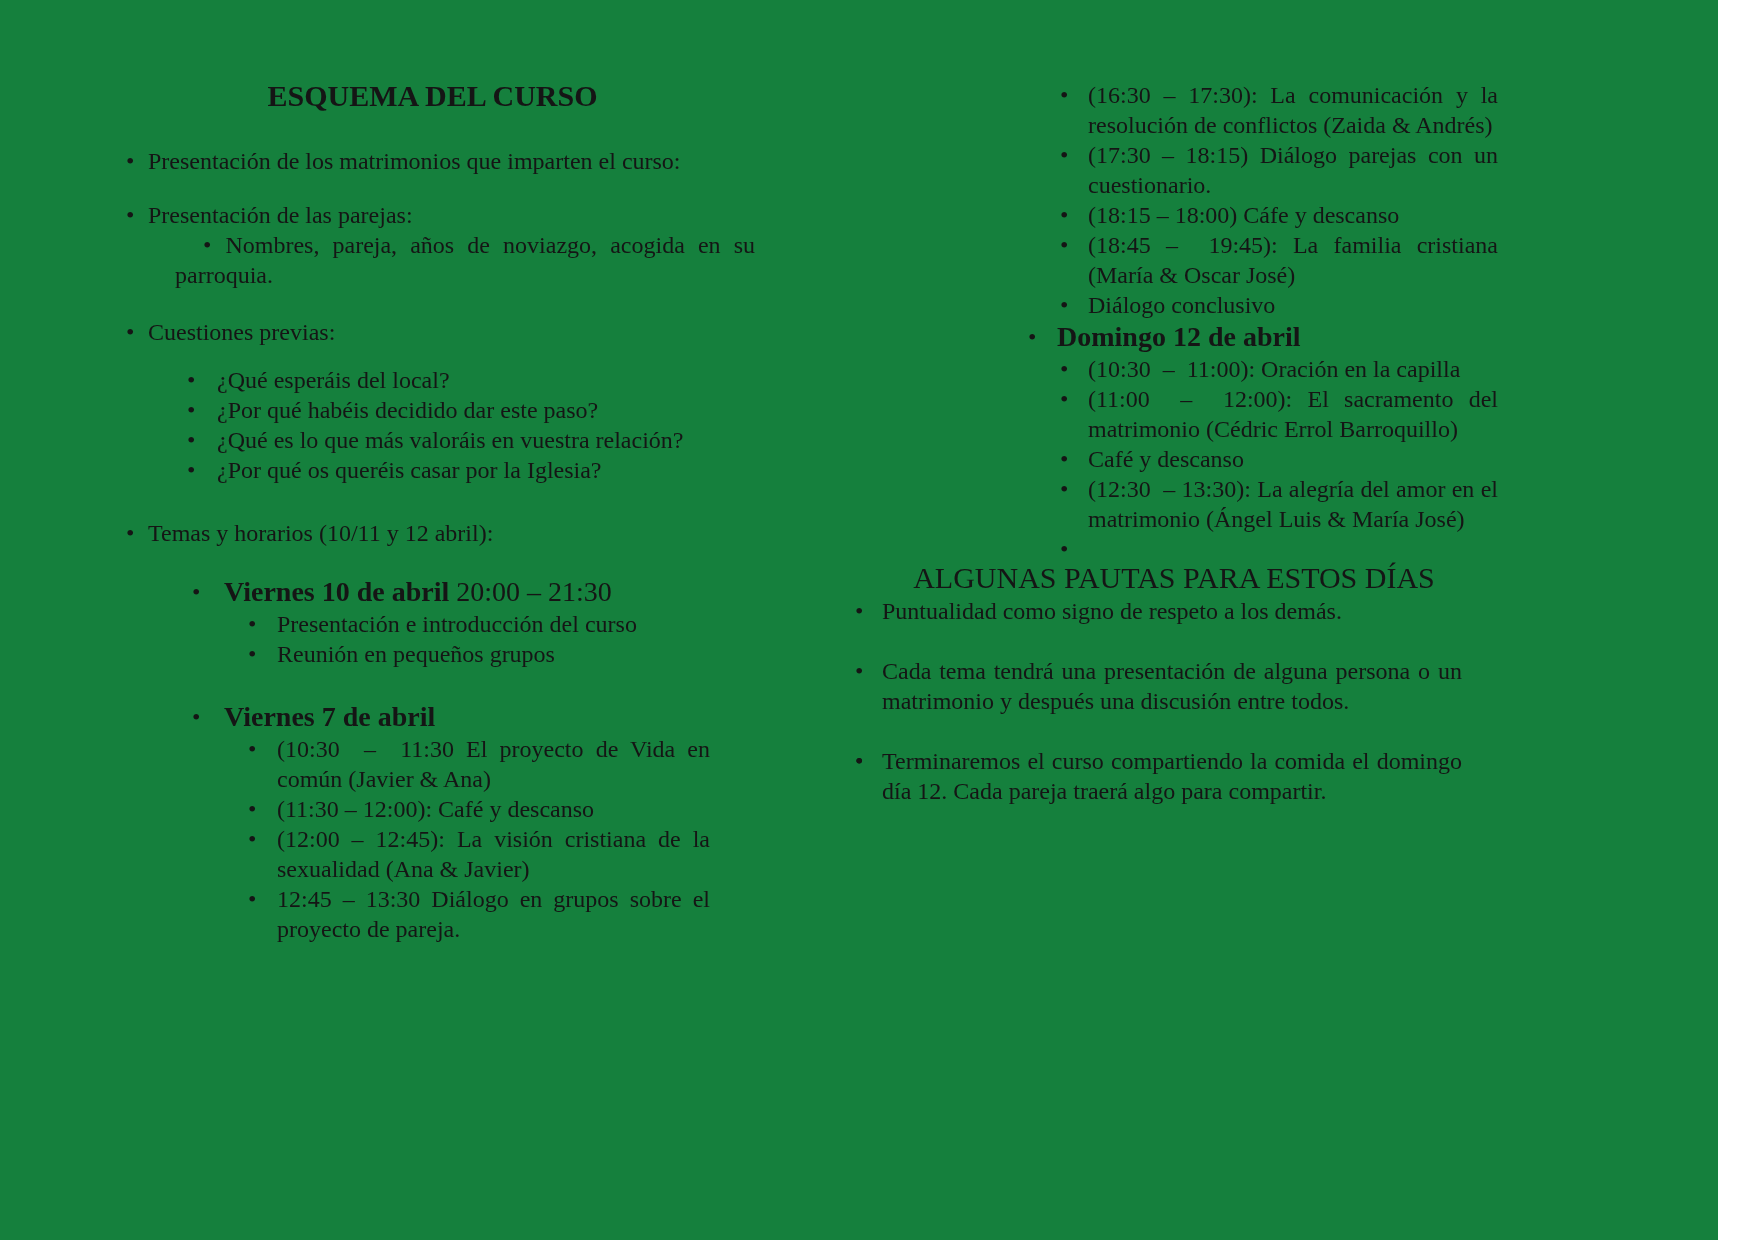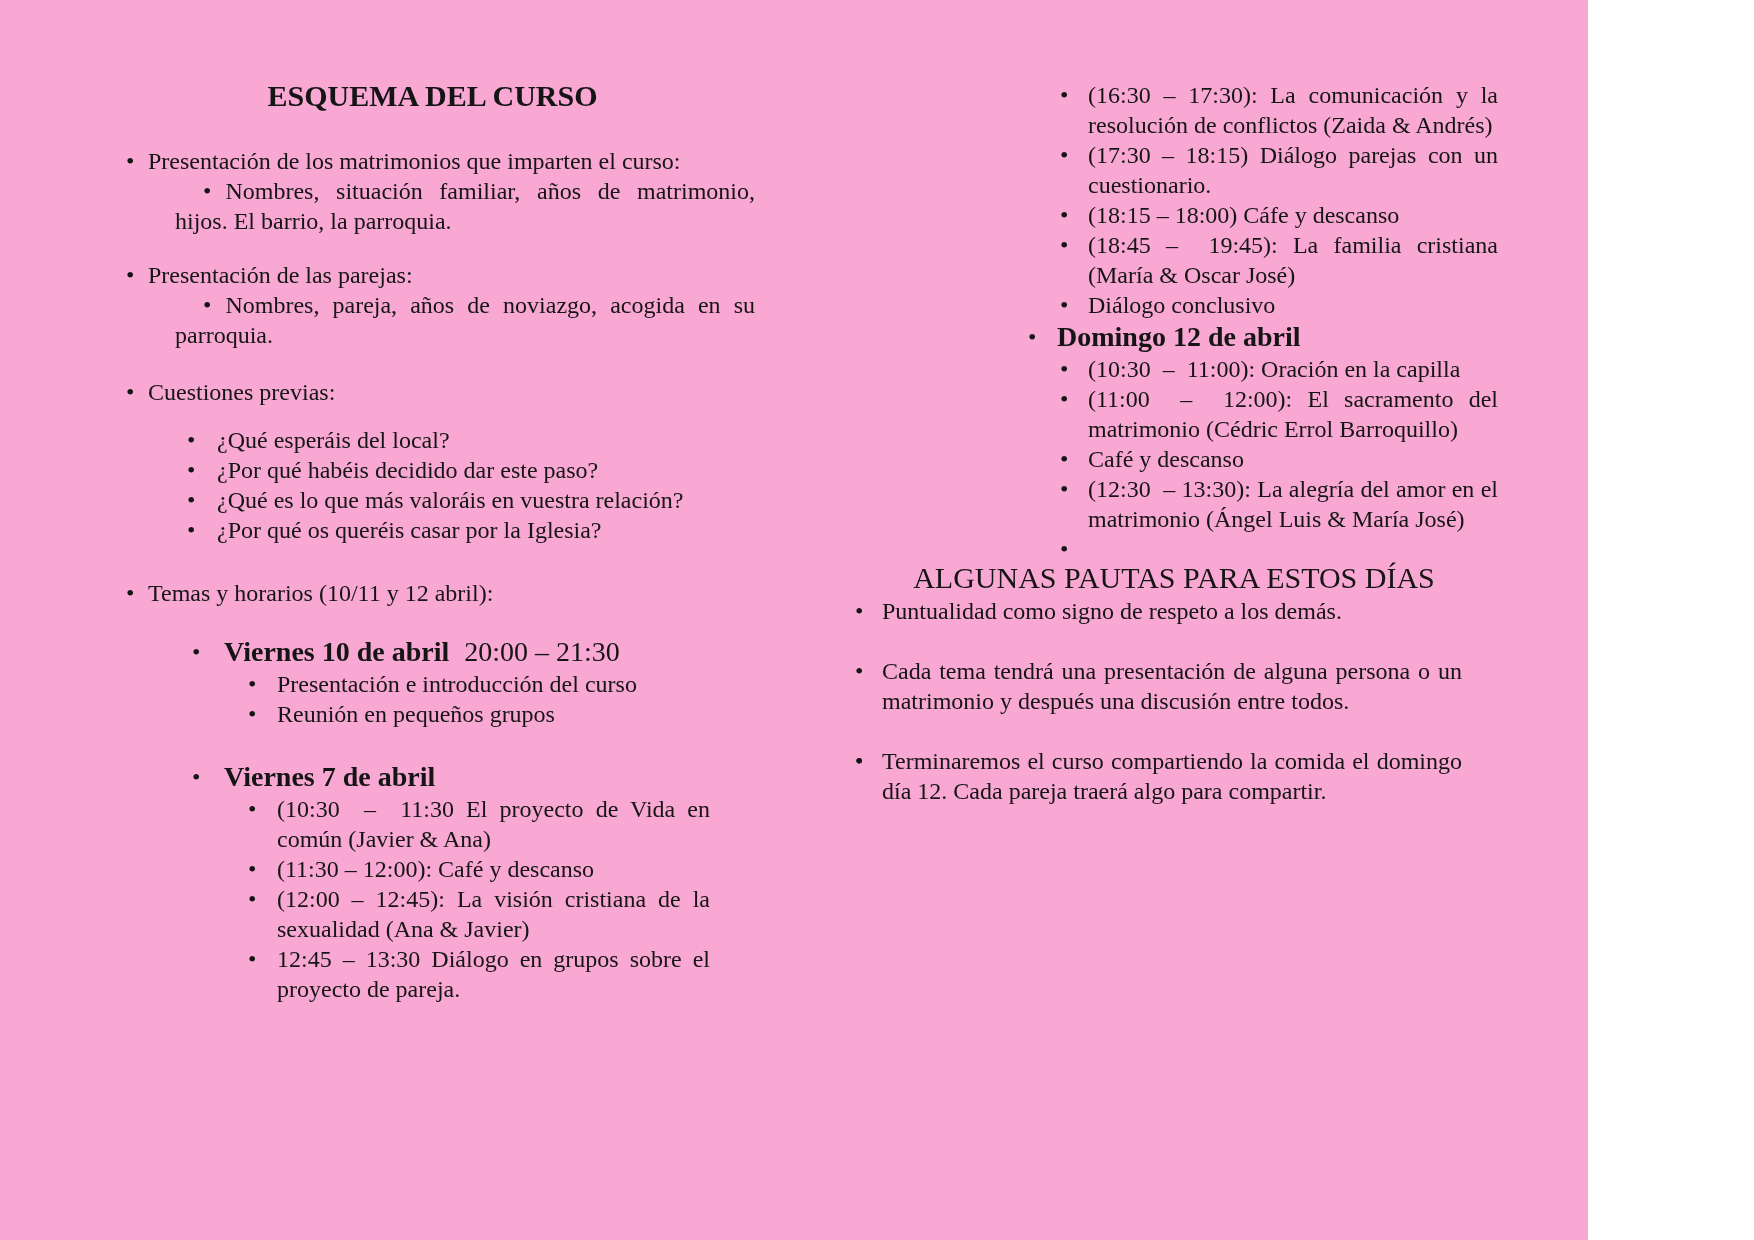--- a/index.html
+++ b/index.html
@@ -2,23 +2,23 @@
 <html><head>
 <meta charset="utf-8">
 <style>
   html, body {
     margin: 0;
     padding: 0;
     background: #ffffff;
   }
   .page {
     position: relative;
-    width: 1588px;
+    width: 1718px;
     height: 1240px;
-    background: #f9a8d4;
+    background: #15803d;
     color: #151515;
     font-family: "Liberation Serif", "DejaVu Serif", serif;
     overflow: hidden;
   }
   .col { position: absolute; }
   .col-left  { left: 110px; top: 78px;  width: 645px; }
   .col-right { left: 850px; top: 80px;  width: 648px; }
 
   .doc-title {
     margin: 0 0 32px 0;
@@ -53,21 +53,21 @@
   .l1 > .marker { left: 16px; }
 
   .l2 { padding-left: 65px; text-indent: 28px; }
   .l2 > .marker { position: static; display: inline; margin-right: 14px; }
 
   .lq { padding-left: 107px; }
   .lq > .marker { left: 77px; }
 
   .lday { padding-left: 114px; font-size: 28px; line-height: 34px; font-weight: bold; }
   .lday > .marker { left: 82px; }
-  .lday .rest { font-weight: normal; padding-left: 8px; }
+  .lday .rest { font-weight: normal; }
 
   .l3 { padding-left: 167px; padding-right: 45px; }
   .l3 > .marker { left: 138px; }
 
   
   .r3 { padding-left: 238px; }
   .r3 > .marker { left: 210px; }
 
   .rday { padding-left: 207px; font-size: 28px; line-height: 34px; font-weight: bold; }
   .rday > .marker { left: 178px; }
@@ -89,21 +89,20 @@
 <body>
 
 <div class="page">
 
   <div class="col col-left">
 
     <h1 class="doc-title">ESQUEMA DEL CURSO</h1>
 
     <div class="group1">
       <div class="li l1"><span class="marker">•</span><span>Presentación de los matrimonios que imparten el curso:</span></div>
-      <div class="li l2"><span class="marker">•</span><span>Nombres, situación familiar, años de matrimonio, hijos. El barrio, la parroquia.</span></div>
     </div>
 
     <div class="group2">
       <div class="li l1"><span class="marker">•</span><span>Presentación de las parejas:</span></div>
       <div class="li l2"><span class="marker">•</span><span>Nombres, pareja, años de noviazgo, acogida en su parroquia.</span></div>
     </div>
 
     <div class="li l1 cuestiones"><span class="marker">•</span><span>Cuestiones previas:</span></div>
 
     <div class="questions">

